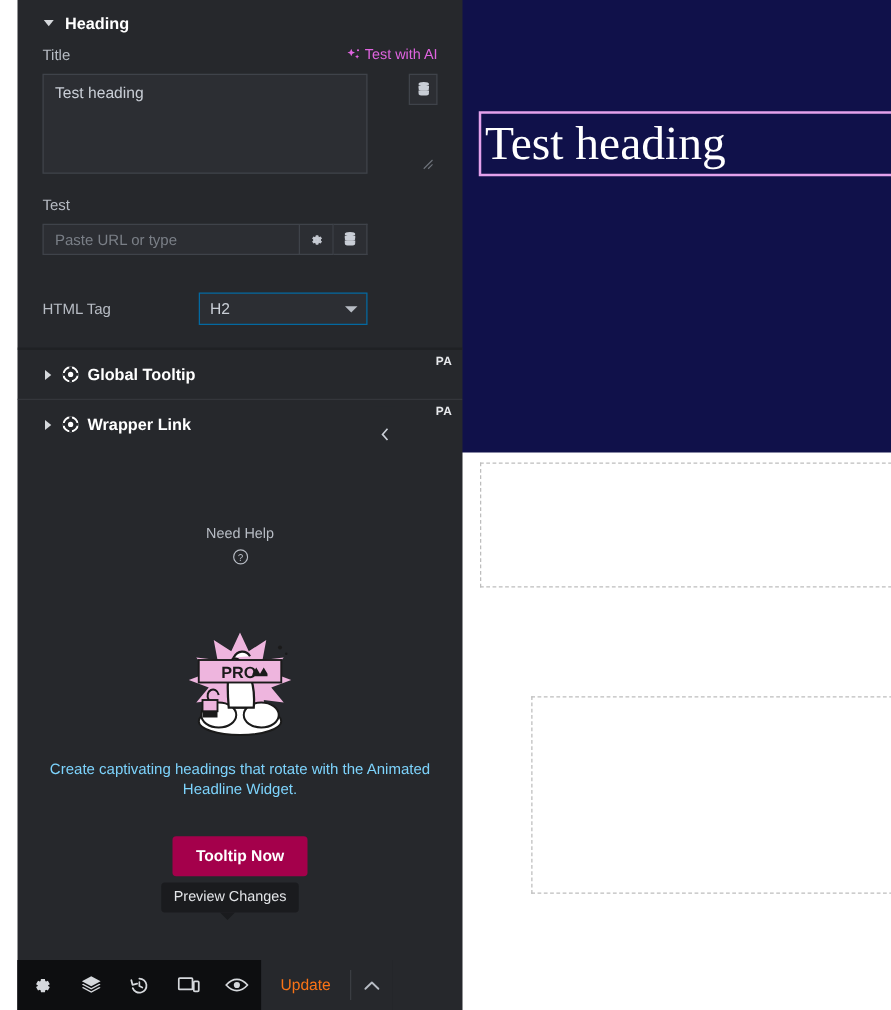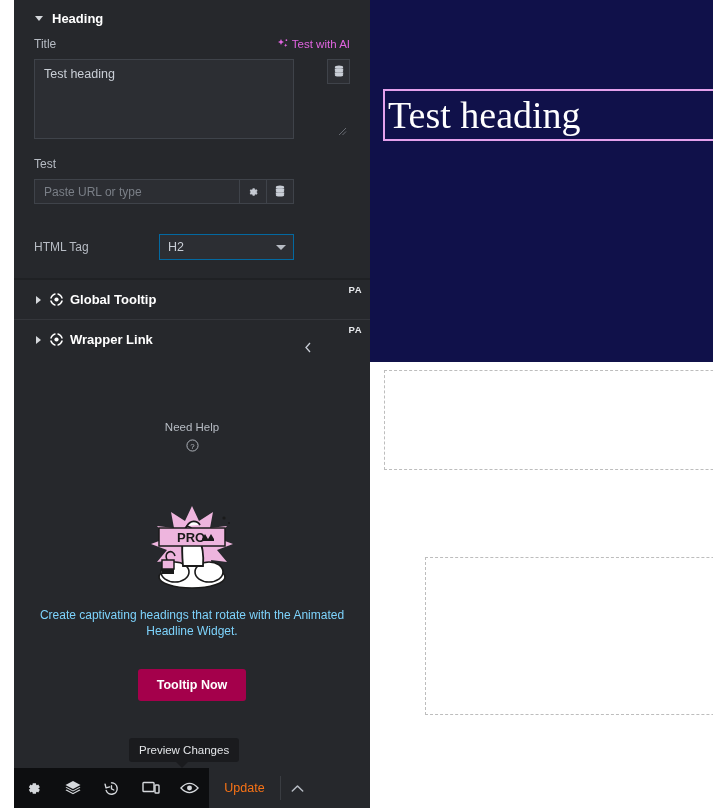--- a/index.html
+++ b/index.html
@@ -267,21 +267,21 @@
   }
   .update-sep { width: 1px; height: 24px; background: #3a3d42; }
   .update-caret {
     width: 33px; height: 40px;
     display: flex; align-items: center; justify-content: center;
     cursor: pointer;
   }
 
   .tooltip {
     position: absolute;
-    left: 129px; top: 738px;
+    left: 129px; top: 706px;
     background: #1a1b1e;
     color: #e3e5e8;
     font-size: 11.5px;
     padding: 6px 10px;
     border-radius: 3px;
     white-space: nowrap;
     z-index: 40;
   }
   .tooltip::after {
     content: "";

